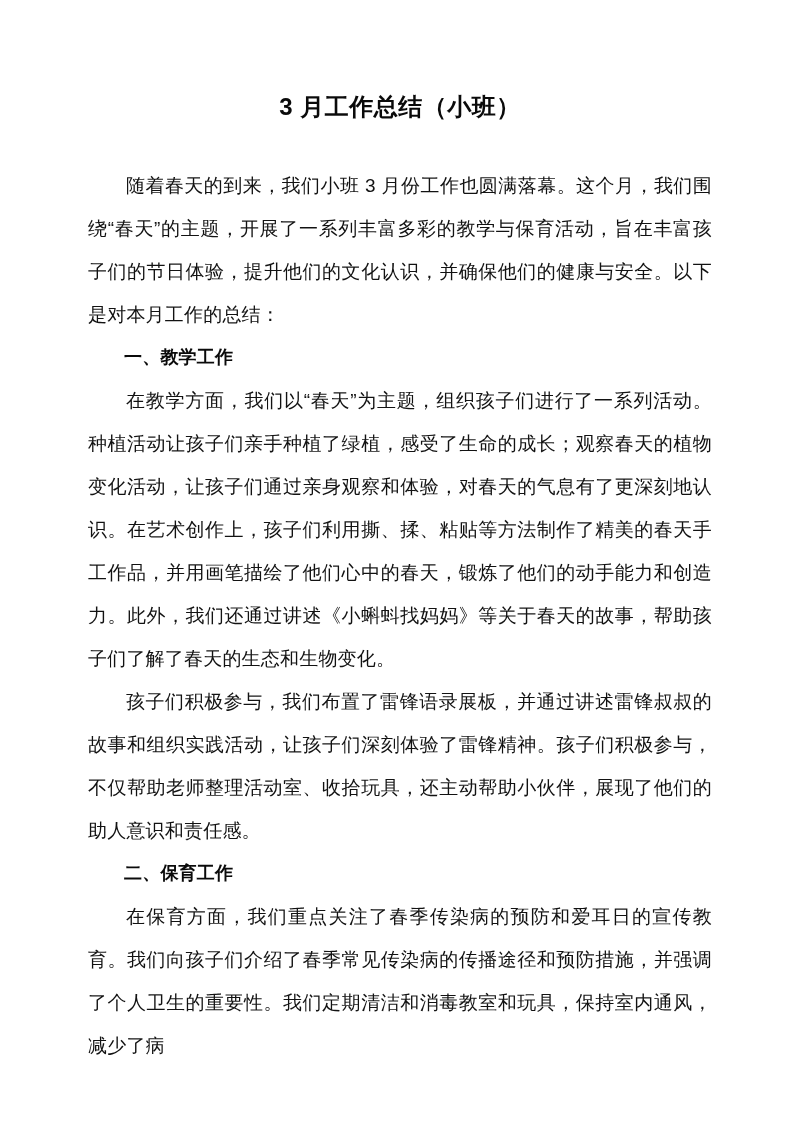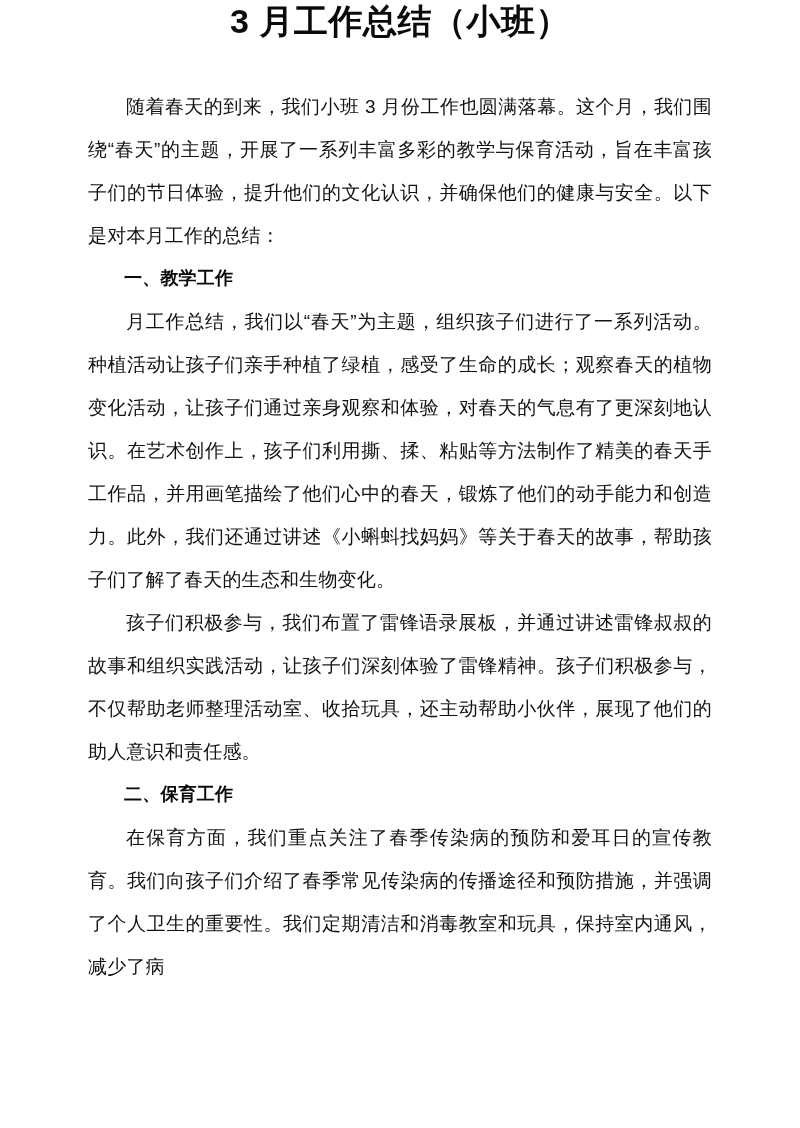--- a/index.html
+++ b/index.html
@@ -26,26 +26,27 @@
   }
 
   .doc-body {
     position: absolute;
     left: 88px;
     top: 0;
     width: 624px;
   }
 
   .doc-title {
-    font-size: 34px;
+    font-size: 24px;
     font-weight: bold;
     text-align: center;
     letter-spacing: 0.5px;
     line-height: 1.25;
     margin: 0;
+    padding-top: 92px;
     color: #0a0a0a;
   }
 
   .para {
     font-size: 19px;
     line-height: 43px;
     text-align: justify;
     text-justify: inter-ideograph;
     margin: 0;
     color: #121212;
@@ -77,21 +78,21 @@
   <div class="doc-body">
 
     <h1 class="doc-title">3 月工作总结（小班）</h1>
 
     <div class="gap-title"></div>
 
     <p class="para indent">随着春天的到来，我们小班 3 月份工作也圆满落幕。这个月，我们围绕“春天”的主题，开展了一系列丰富多彩的教学与保育活动，旨在丰富孩子们的节日体验，提升他们的文化认识，并确保他们的健康与安全。以下是对本月工作的总结：</p>
 
     <p class="section-head">一、教学工作</p>
 
-    <p class="para indent">月工作总结，我们以“春天”为主题，组织孩子们进行了一系列活动。种植活动让孩子们亲手种植了绿植，感受了生命的成长；观察春天的植物变化活动，让孩子们通过亲身观察和体验，对春天的气息有了更深刻地认识。在艺术创作上，孩子们利用撕、揉、粘贴等方法制作了精美的春天手工作品，并用画笔描绘了他们心中的春天，锻炼了他们的动手能力和创造力。此外，我们还通过讲述《小蝌蚪找妈妈》等关于春天的故事，帮助孩子们了解了春天的生态和生物变化。</p>
+    <p class="para indent">在教学方面，我们以“春天”为主题，组织孩子们进行了一系列活动。种植活动让孩子们亲手种植了绿植，感受了生命的成长；观察春天的植物变化活动，让孩子们通过亲身观察和体验，对春天的气息有了更深刻地认识。在艺术创作上，孩子们利用撕、揉、粘贴等方法制作了精美的春天手工作品，并用画笔描绘了他们心中的春天，锻炼了他们的动手能力和创造力。此外，我们还通过讲述《小蝌蚪找妈妈》等关于春天的故事，帮助孩子们了解了春天的生态和生物变化。</p>
 
     <p class="para indent">孩子们积极参与，我们布置了雷锋语录展板，并通过讲述雷锋叔叔的故事和组织实践活动，让孩子们深刻体验了雷锋精神。孩子们积极参与，不仅帮助老师整理活动室、收拾玩具，还主动帮助小伙伴，展现了他们的助人意识和责任感。</p>
 
     <p class="section-head">二、保育工作</p>
 
     <p class="para indent">在保育方面，我们重点关注了春季传染病的预防和爱耳日的宣传教育。我们向孩子们介绍了春季常见传染病的传播途径和预防措施，并强调了个人卫生的重要性。我们定期清洁和消毒教室和玩具，保持室内通风，减少了病</p>
 
   </div>
 </div>
 

